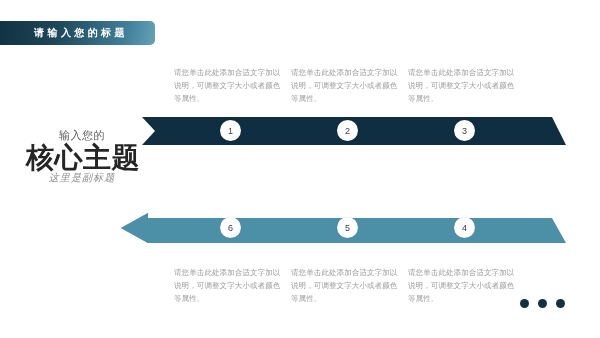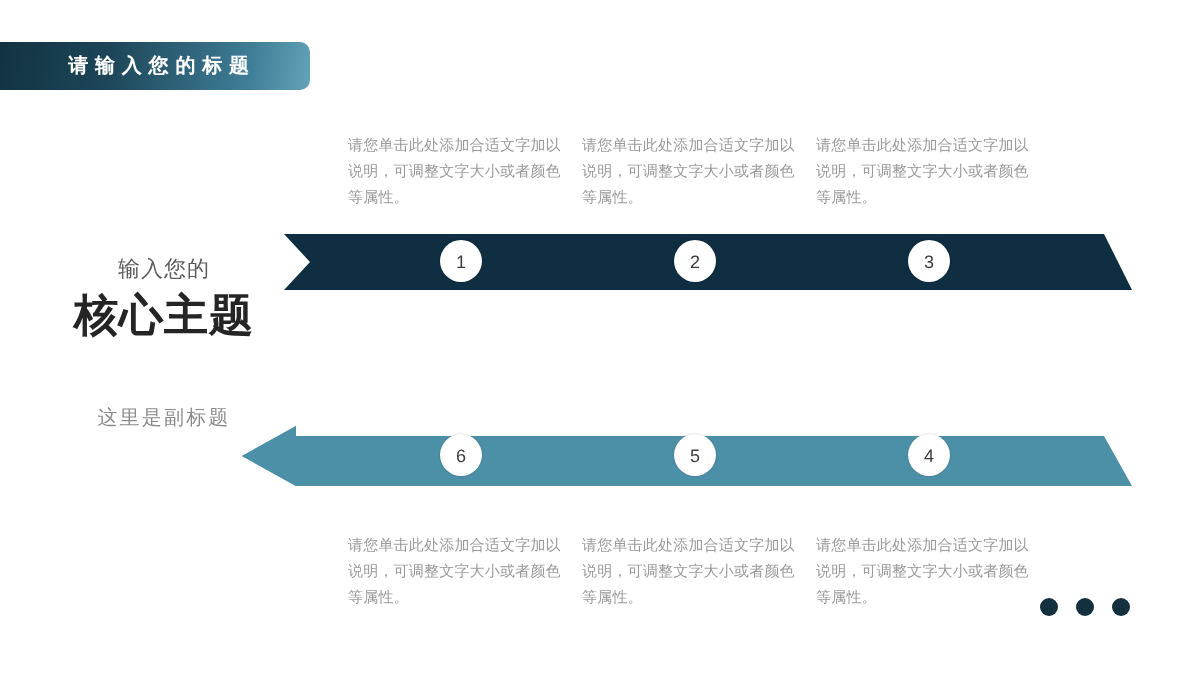--- a/index.html
+++ b/index.html
@@ -52,33 +52,34 @@
     width: 112px;
     text-align: center;
   }
   #eyebrow {
     font-size: 11px;
     color: #5d5d5d;
     letter-spacing: 0.5px;
     line-height: 15px;
   }
   #main-heading {
-    font-size: 22px;
+    font-size: 28px;
     font-weight: bold;
     color: #252525;
     letter-spacing: 0.5px;
     line-height: 27px;
     margin-top: 1px;
     white-space: nowrap;
   }
   #subheading {
     font-size: 10px;
     color: #8b8b8b;
+    font-style: italic;
     letter-spacing: 1.1px;
-    margin-top: 31px;
+    margin-top: 0;
     white-space: nowrap;
   }
 
   
   .arrow-band {
     position: absolute;
     height: 28px;
   }
   #arrow-top-shape {
     position: absolute;

